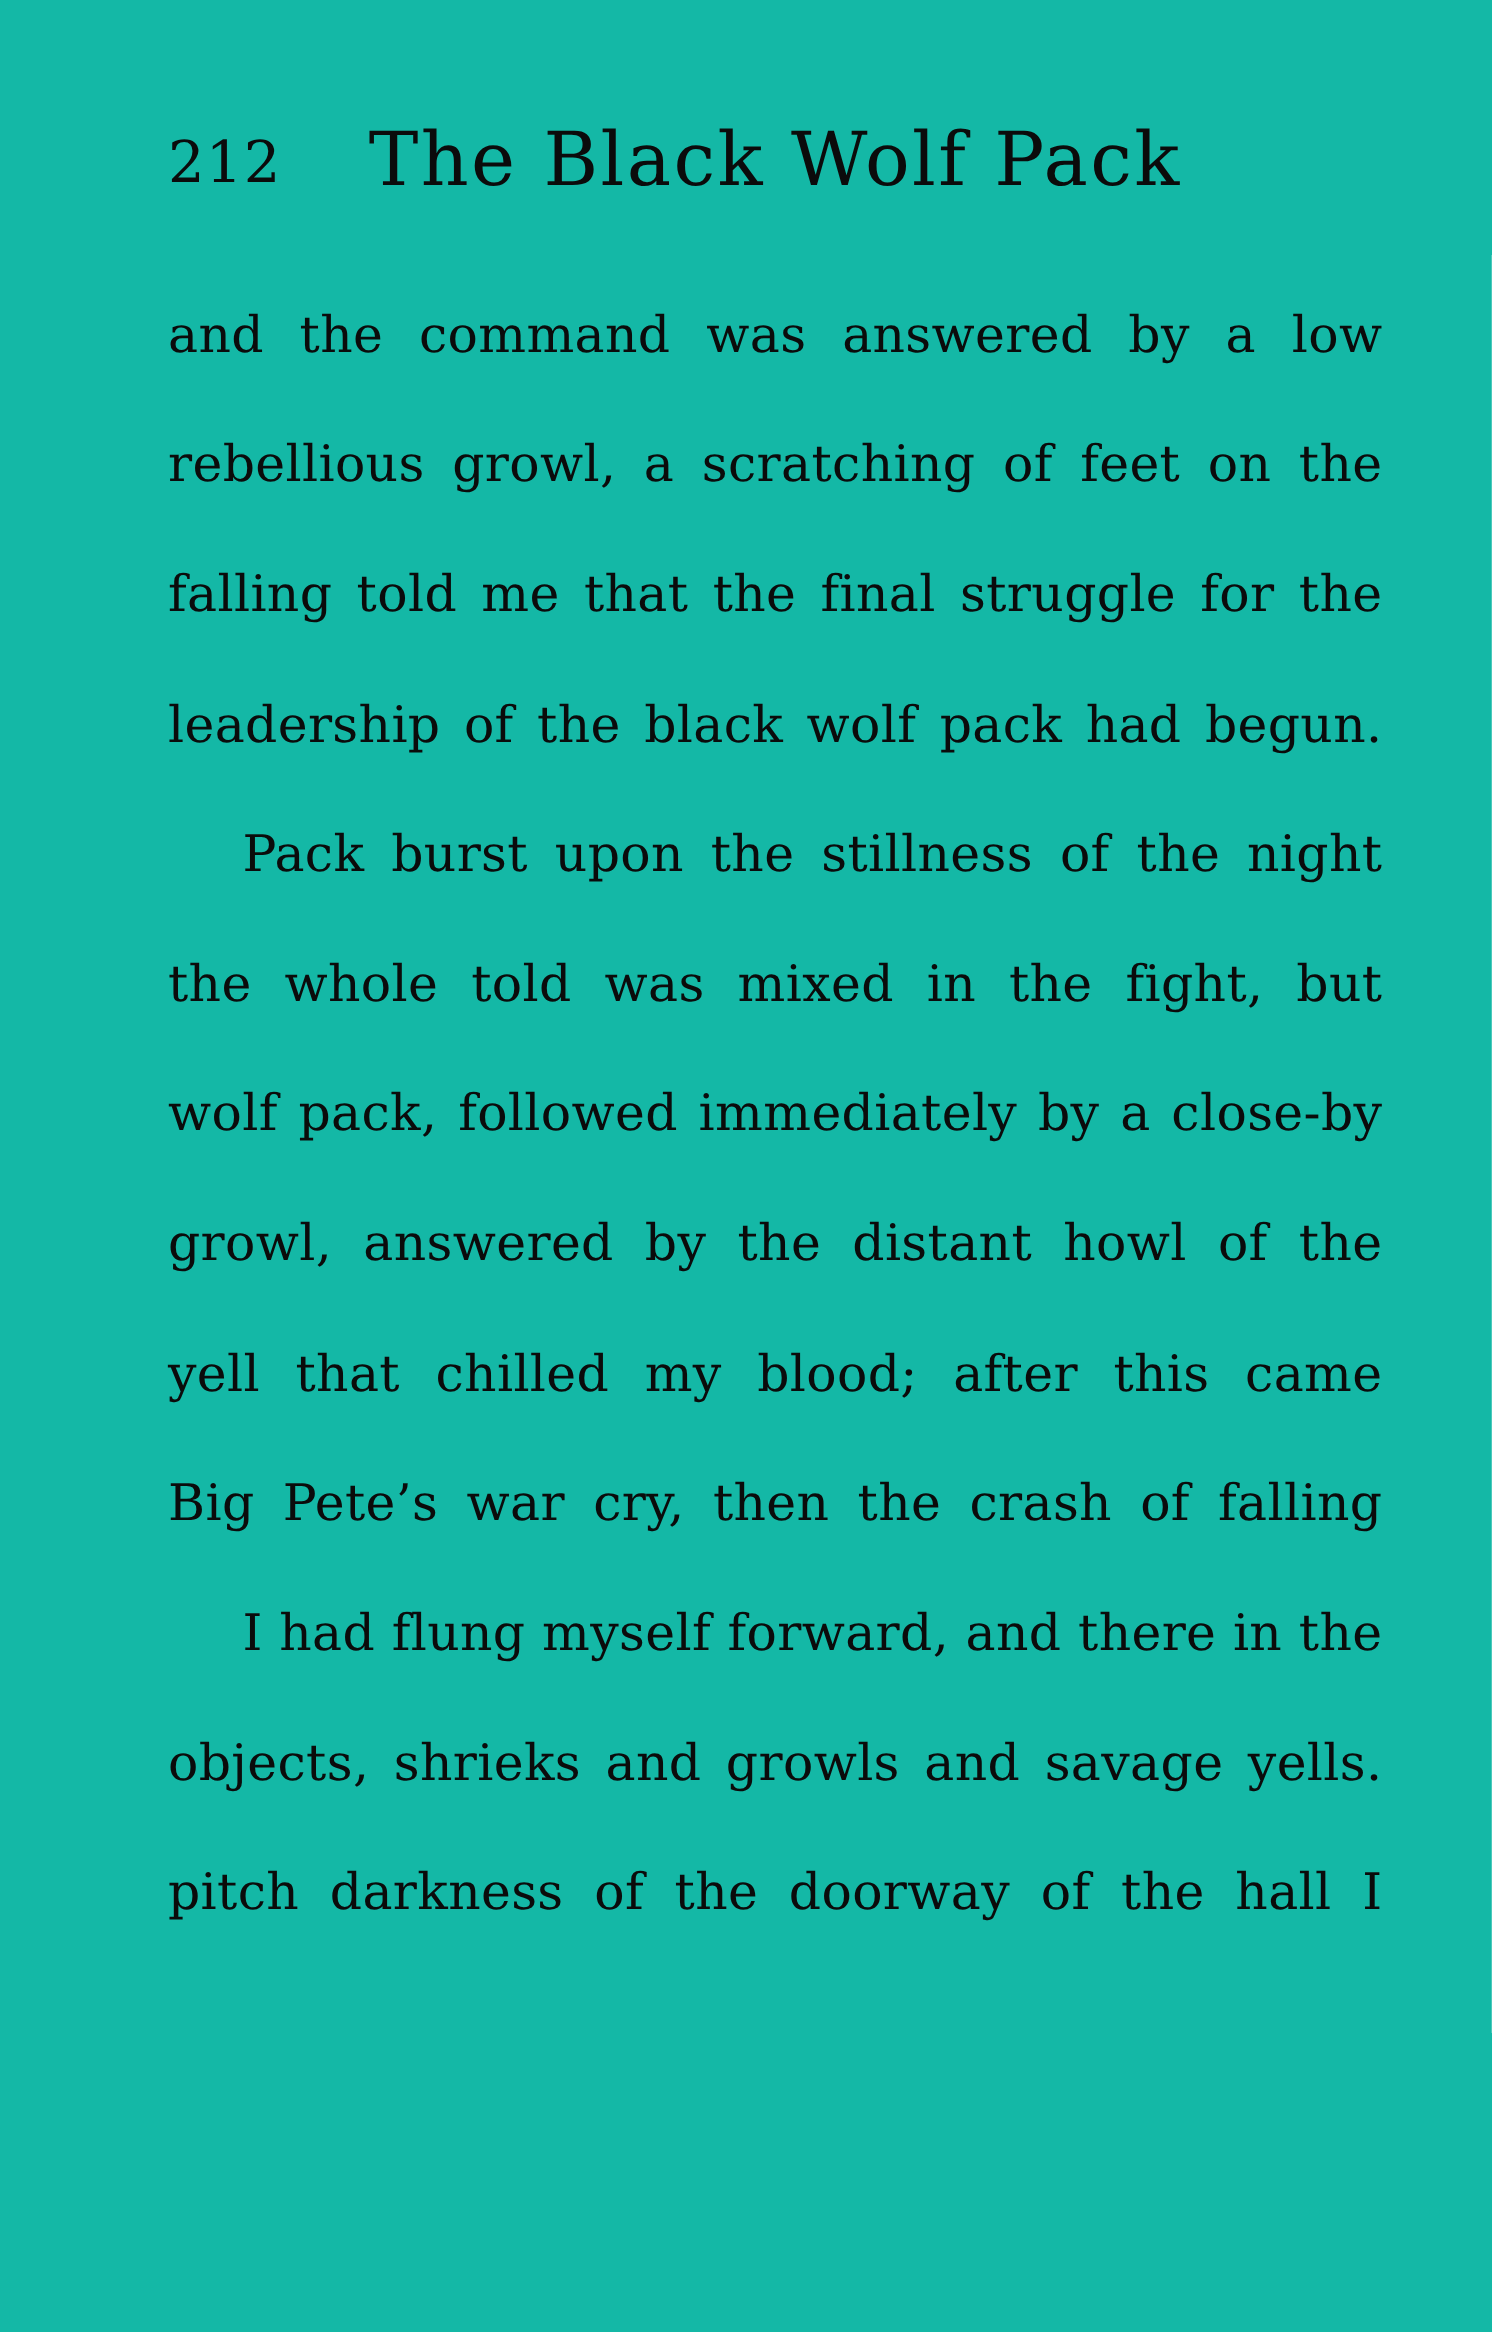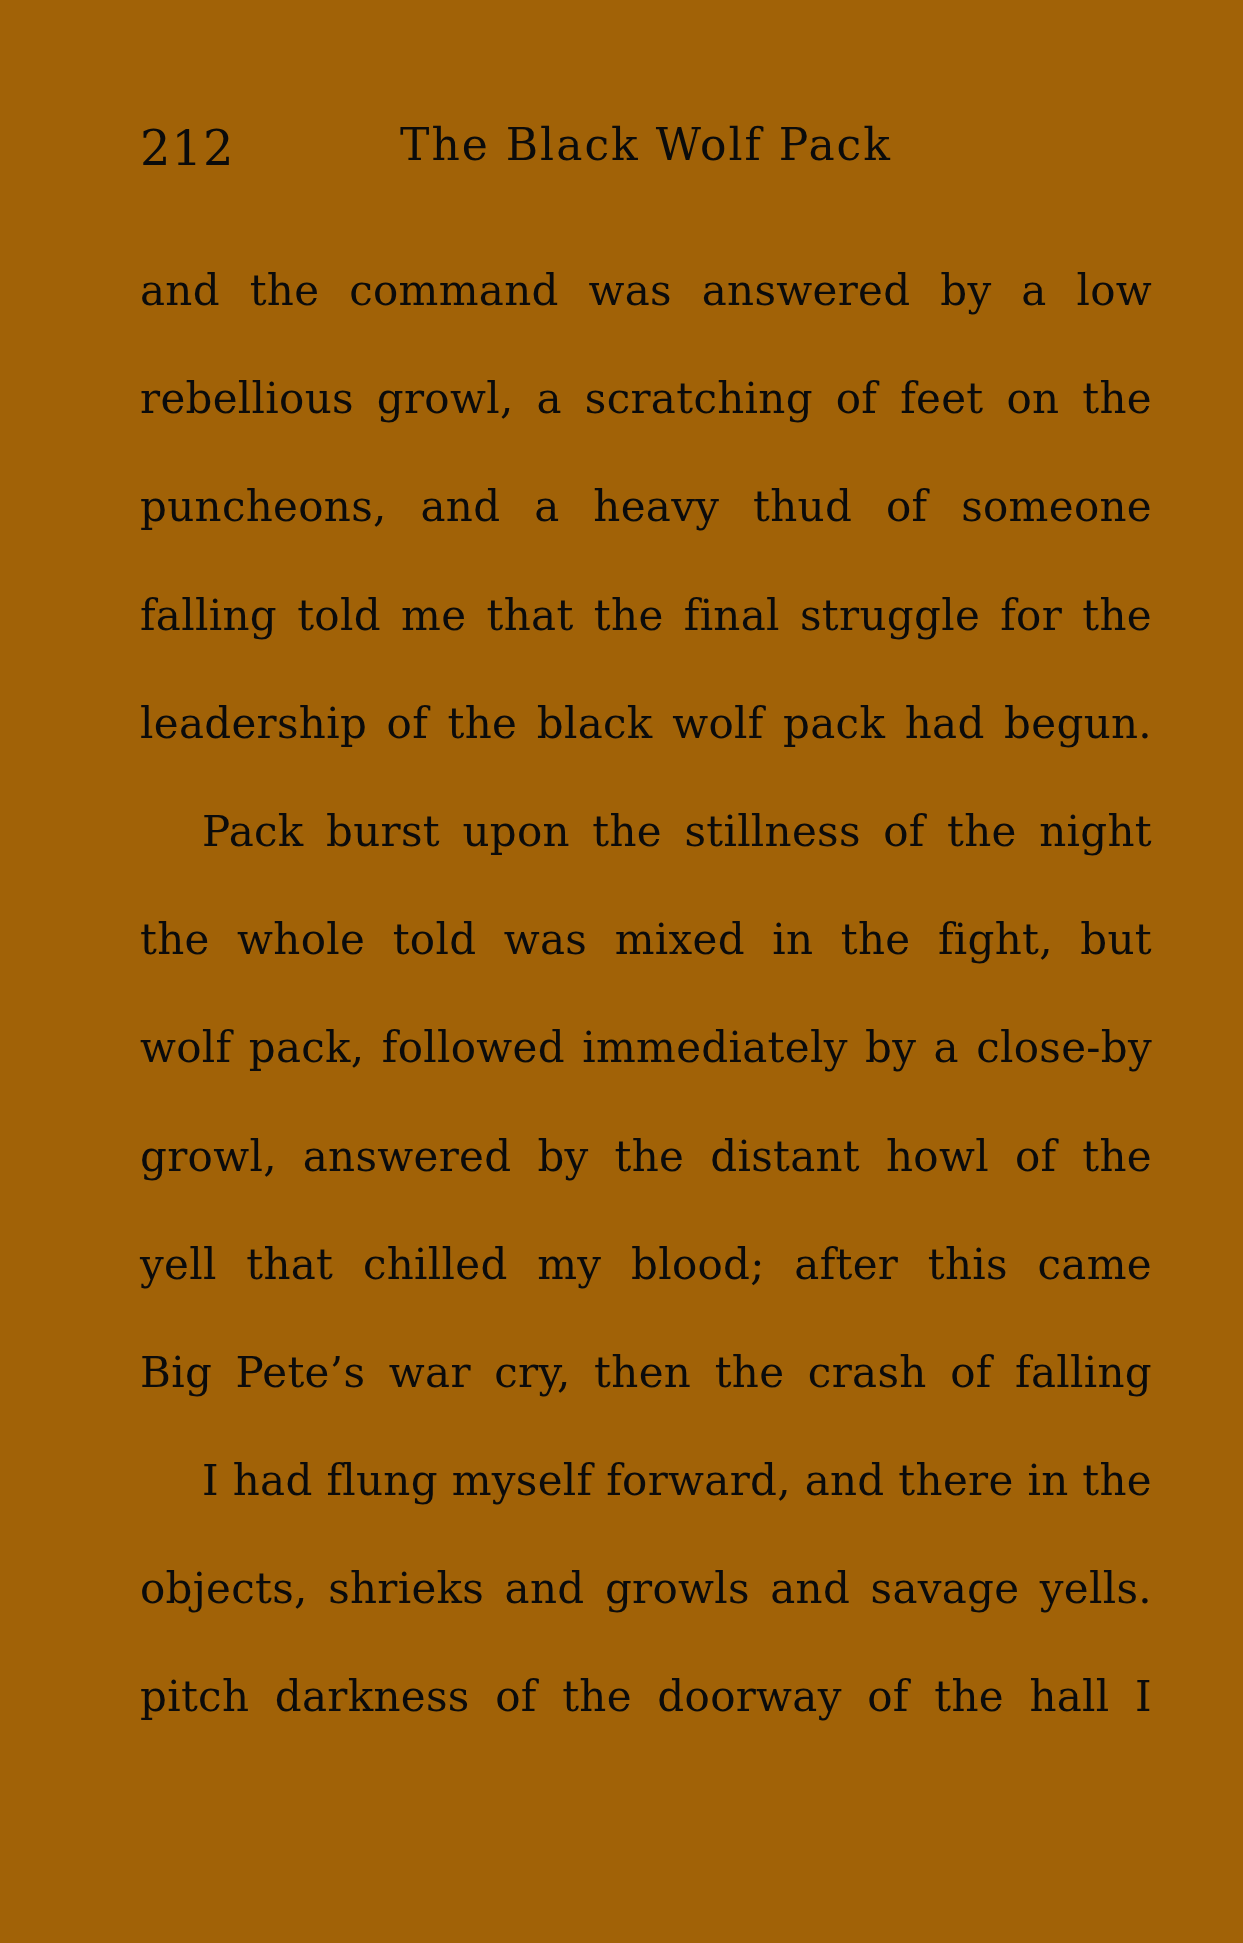--- a/index.html
+++ b/index.html
@@ -7,21 +7,21 @@
     width: 1243px;
     height: 1943px;
     background: #ffffff;
     font-family: "DejaVu Serif", "Liberation Serif", serif;
     color: #0b0b0b;
   }
   .page {
     position: relative;
     width: 1243px;
     height: 1943px;
-    background: #a16207;
+    background: #14b8a6;
     overflow: hidden;
   }
   .column {
     position: absolute;
     left: 140px;
     top: 98px;
     width: 1012px;
   }
   .page-header {
     position: relative;
@@ -29,22 +29,22 @@
   }
   .page-num {
     position: absolute;
     left: 0;
     top: 4px;
     font-size: 48px;
     line-height: 60px;
     letter-spacing: 1px;
   }
   .running-title {
-    margin: 16px;
-    font-size: 44px;
+    margin: 4px;
+    font-size: 62px;
     font-weight: normal;
     line-height: 62px;
     text-align: center;
     letter-spacing: 2px;
     white-space: nowrap;
   }
   .page-body {
     margin-top: 12px;
   }
   .line {
@@ -66,21 +66,20 @@
   <div class="column">
 
     <header class="page-header">
       <span class="page-num">212</span>
       <h1 class="running-title">The Black Wolf Pack</h1>
     </header>
 
     <main class="page-body">
       <p class="line j">and the command was answered by a low</p>
       <p class="line j">rebellious growl, a scratching of feet on the</p>
-      <p class="line j">puncheons, and a heavy thud of someone</p>
       <p class="line j">falling told me that the final struggle for the</p>
       <p class="line j">leadership of the black wolf pack had begun.</p>
       <p class="line j ind">Pack burst upon the stillness of the night</p>
       <p class="line j">the whole told was mixed in the fight, but</p>
       <p class="line j">wolf pack, followed immediately by a close-by</p>
       <p class="line j">growl, answered by the distant howl of the</p>
       <p class="line j">yell that chilled my blood; after this came</p>
       <p class="line j">Big Pete’s war cry, then the crash of falling</p>
       <p class="line j ind">I had flung myself forward, and there in the</p>
       <p class="line j">objects, shrieks and growls and savage yells.</p>

